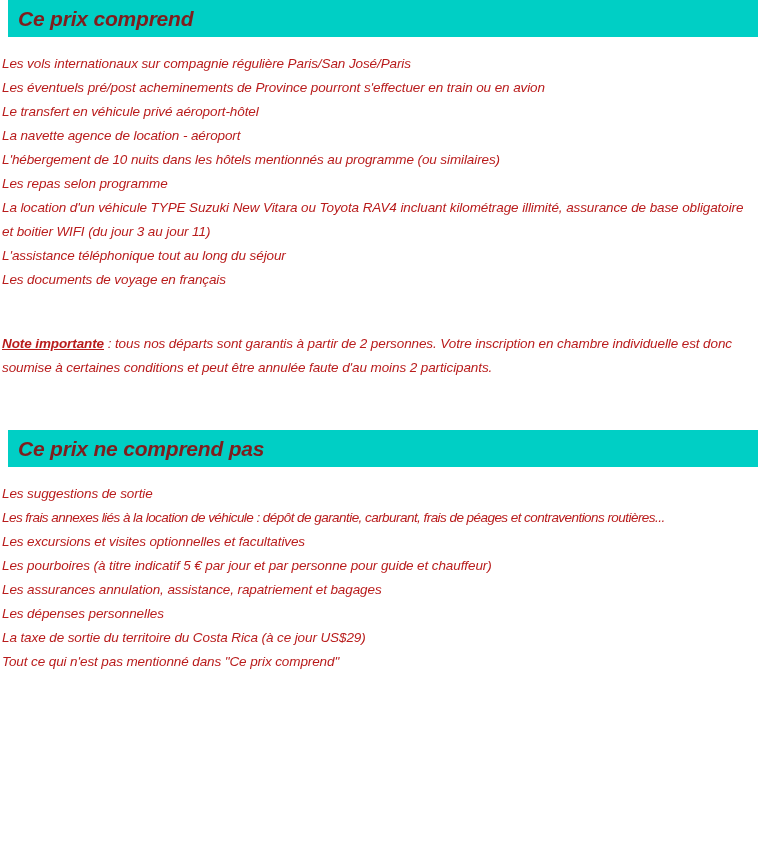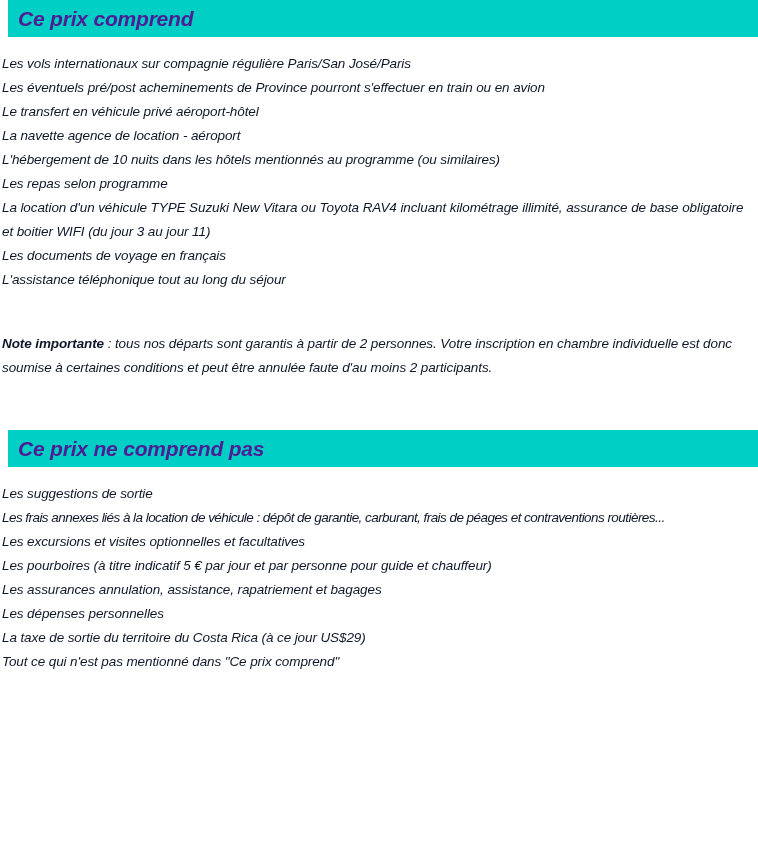--- a/index.html
+++ b/index.html
@@ -22,51 +22,52 @@
   .banner {
     margin-left: 8px;
     height: 37px;
     background: #00cfc5;
     display: flex;
     align-items: center;
   }
   .banner-title {
     margin: 0;
     padding-left: 10px;
-    color: #4c1d95;
+    color: #7f1d1d;
     font-size: 21px;
     font-weight: bold;
     font-style: italic;
     letter-spacing: -0.2px;
     white-space: nowrap;
   }
   .content {
     padding: 15px 0 0 2px;
     font-style: italic;
-    color: #0f172a;
+    color: #b91c1c;
     font-size: 13.5px;
     line-height: 24px;
     letter-spacing: -0.1px;
   }
   .content p {
     margin: 0;
   }
   .clip {
     white-space: nowrap;
     overflow: hidden;
     max-width: 756px;
   }
   .tight {
     letter-spacing: -0.55px;
   }
   .note {
     margin-top: 40px !important;
   }
   .note b {
     font-weight: bold;
+    text-decoration: underline;
   }
   .banner-excludes {
     margin-top: 50px;
   }
 </style>
 </head>
 <body>
 
 <div class="page">
 
@@ -75,22 +76,22 @@
   </div>
 
   <div class="content">
     <p class="clip">Les vols internationaux sur compagnie régulière Paris/San José/Paris</p>
     <p class="clip">Les éventuels pré/post acheminements de Province pourront s'effectuer en train ou en avion</p>
     <p class="clip">Le transfert en véhicule privé aéroport-hôtel</p>
     <p class="clip">La navette agence de location - aéroport</p>
     <p class="clip">L'hébergement de 10 nuits dans les hôtels mentionnés au programme (ou similaires)</p>
     <p class="clip">Les repas selon programme</p>
     <p>La location d'un véhicule TYPE Suzuki New Vitara ou Toyota RAV4 incluant kilométrage illimité, assurance de base obligatoire et boitier WIFI (du jour 3 au jour 11)</p>
+    <p class="clip">L'assistance téléphonique tout au long du séjour</p>
     <p class="clip">Les documents de voyage en français</p>
-    <p class="clip">L'assistance téléphonique tout au long du séjour</p>
 
     <p class="note"><b>Note importante</b><span> : tous nos départs sont garantis à partir de 2 personnes. Votre inscription en chambre individuelle est donc soumise à certaines conditions et peut être annulée faute d'au moins 2 participants.</span></p>
   </div>
 
   <div class="banner banner-excludes">
     <h2 class="banner-title">Ce prix ne comprend pas</h2>
   </div>
 
   <div class="content">
     <p class="clip">Les suggestions de sortie</p>

